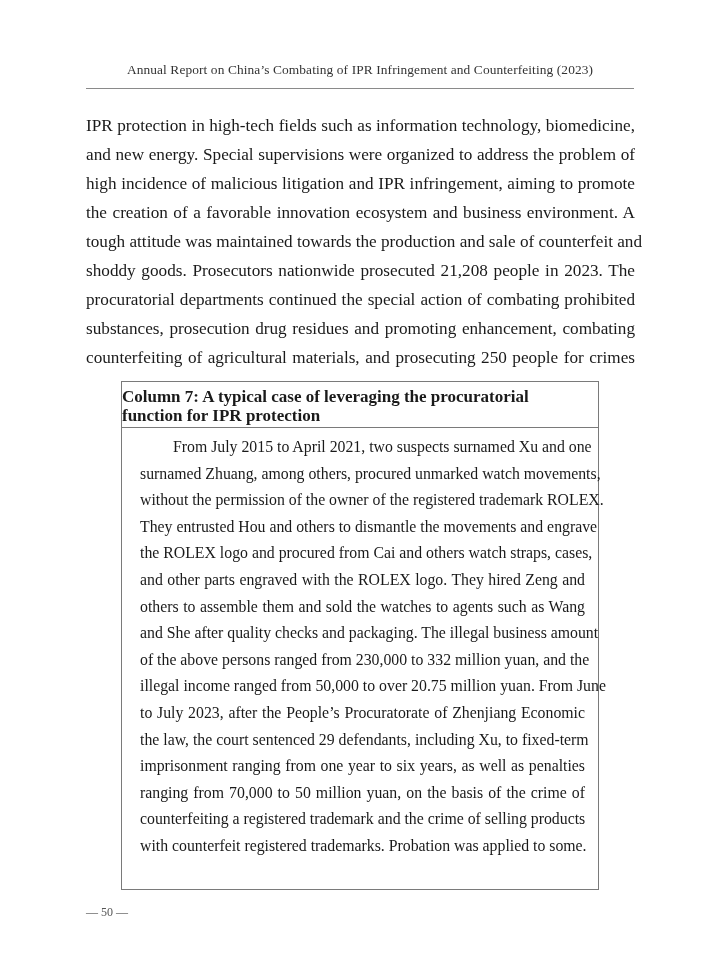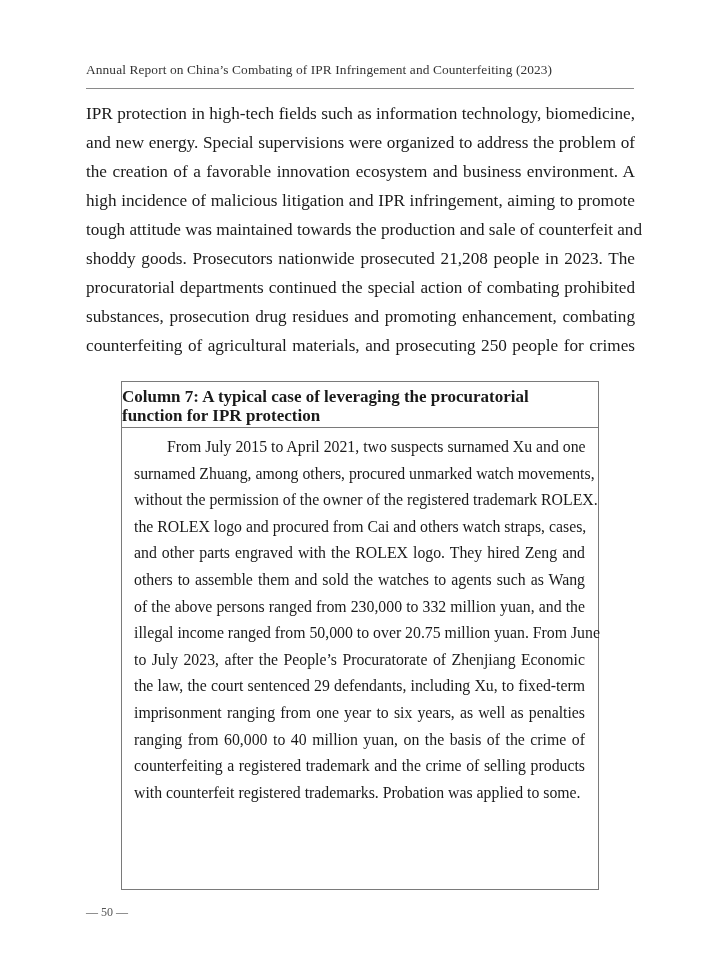--- a/index.html
+++ b/index.html
@@ -3,29 +3,29 @@
 <meta charset="utf-8">
 <style>
   html, body { margin: 0; padding: 0; }
   body {
     width: 720px; height: 977px; background: #ffffff; position: relative;
     font-family: "Liberation Serif", "DejaVu Serif", serif; color: #1a1a1a;
     overflow: hidden;
   }
   .running-header {
     position: absolute; left: 86px; top: 62px; width: 548px;
-    font-size: 13.4px; color: #333;
+    text-align: center; font-size: 13.4px; color: #333;
     letter-spacing: 0.1px;
   }
   .header-rule {
     position: absolute; left: 86px; top: 88px; width: 548px; height: 0;
     border-top: 1.5px solid #8a8a8a;
   }
   .body-text {
-    position: absolute; left: 86px; top: 99px; width: 549px;
+    position: absolute; left: 86px; top: 111px; width: 549px;
     font-size: 17.2px; line-height: 29px; text-align: justify;
   }
   .body-text .line {
     display: block; text-align: justify; text-align-last: justify;
     white-space: nowrap;
   }
   .case-box {
     position: absolute; left: 121px; top: 381px; width: 478px; height: 509px;
     border: 1.5px solid #7a7a7a; box-sizing: border-box;
   }
@@ -34,61 +34,64 @@
     text-align: left; font-weight: bold; font-size: 17px; line-height: 19px;
     padding-top: 5px;
   }
   .case-title .t { display: block; }
   .case-body {
     padding: 6px 13px 0 12px; font-size: 15.8px; line-height: 26.6px;
   }
   .case-body .line {
     display: block; text-align: justify; text-align-last: justify;
     white-space: nowrap;
+    margin-left: 6px;
   }
   .case-body .line.indent { padding-left: 33px; }
   .case-body .line.last { text-align-last: left; }
   .page-number {
     position: absolute; left: 86px; top: 905px; font-size: 12px; color: #555;
   }
 </style>
 </head>
 <body>
 
 <div class="running-header">Annual Report on China’s Combating of IPR Infringement and Counterfeiting (2023)</div>
 <div class="header-rule"></div>
 
 <div class="body-text">
   <span class="line">IPR protection in high-tech fields such as information technology, biomedicine,</span>
   <span class="line">and new energy. Special supervisions were organized to address the problem of</span>
+  <span class="line">high incidence of malicious litigation and IPR infringement, aiming to promote</span>
   <span class="line">the creation of a favorable innovation ecosystem and business environment. A</span>
-  <span class="line">high incidence of malicious litigation and IPR infringement, aiming to promote</span>
   <span class="line">tough attitude was maintained towards the production and sale of counterfeit and</span>
   <span class="line">shoddy goods. Prosecutors nationwide prosecuted 21,208 people in 2023. The</span>
   <span class="line">procuratorial departments continued the special action of combating prohibited</span>
   <span class="line">substances, prosecution drug residues and promoting enhancement, combating</span>
   <span class="line">counterfeiting of agricultural materials, and prosecuting 250 people for crimes</span>
 </div>
 
 <div class="case-box">
   <div class="case-title">
     <span class="t">Column 7: A typical case of leveraging the procuratorial</span>
     <span class="t">function for IPR protection</span>
   </div>
   <div class="case-body">
     <span class="line indent">From July 2015 to April 2021, two suspects surnamed Xu and one</span>
     <span class="line">surnamed Zhuang, among others, procured unmarked watch movements,</span>
     <span class="line">without the permission of the owner of the registered trademark ROLEX.</span>
+    <span class="line">They entrusted Hou and others to dismantle the movements and engrave</span>
     <span class="line">the ROLEX logo and procured from Cai and others watch straps, cases,</span>
     <span class="line">and other parts engraved with the ROLEX logo. They hired Zeng and</span>
     <span class="line">others to assemble them and sold the watches to agents such as Wang</span>
+    <span class="line">and She after quality checks and packaging. The illegal business amount</span>
     <span class="line">of the above persons ranged from 230,000 to 332 million yuan, and the</span>
     <span class="line">illegal income ranged from 50,000 to over 20.75 million yuan. From June</span>
     <span class="line">to July 2023, after the People’s Procuratorate of Zhenjiang Economic</span>
     <span class="line">the law, the court sentenced 29 defendants, including Xu, to fixed-term</span>
     <span class="line">imprisonment ranging from one year to six years, as well as penalties</span>
-    <span class="line">ranging from 60,000 to 40 million yuan, on the basis of the crime of</span>
+    <span class="line">ranging from 70,000 to 50 million yuan, on the basis of the crime of</span>
     <span class="line">counterfeiting a registered trademark and the crime of selling products</span>
     <span class="line last">with counterfeit registered trademarks. Probation was applied to some.</span>
   </div>
 </div>
 
 <div class="page-number">— 50 —</div>
 
 </body></html>

